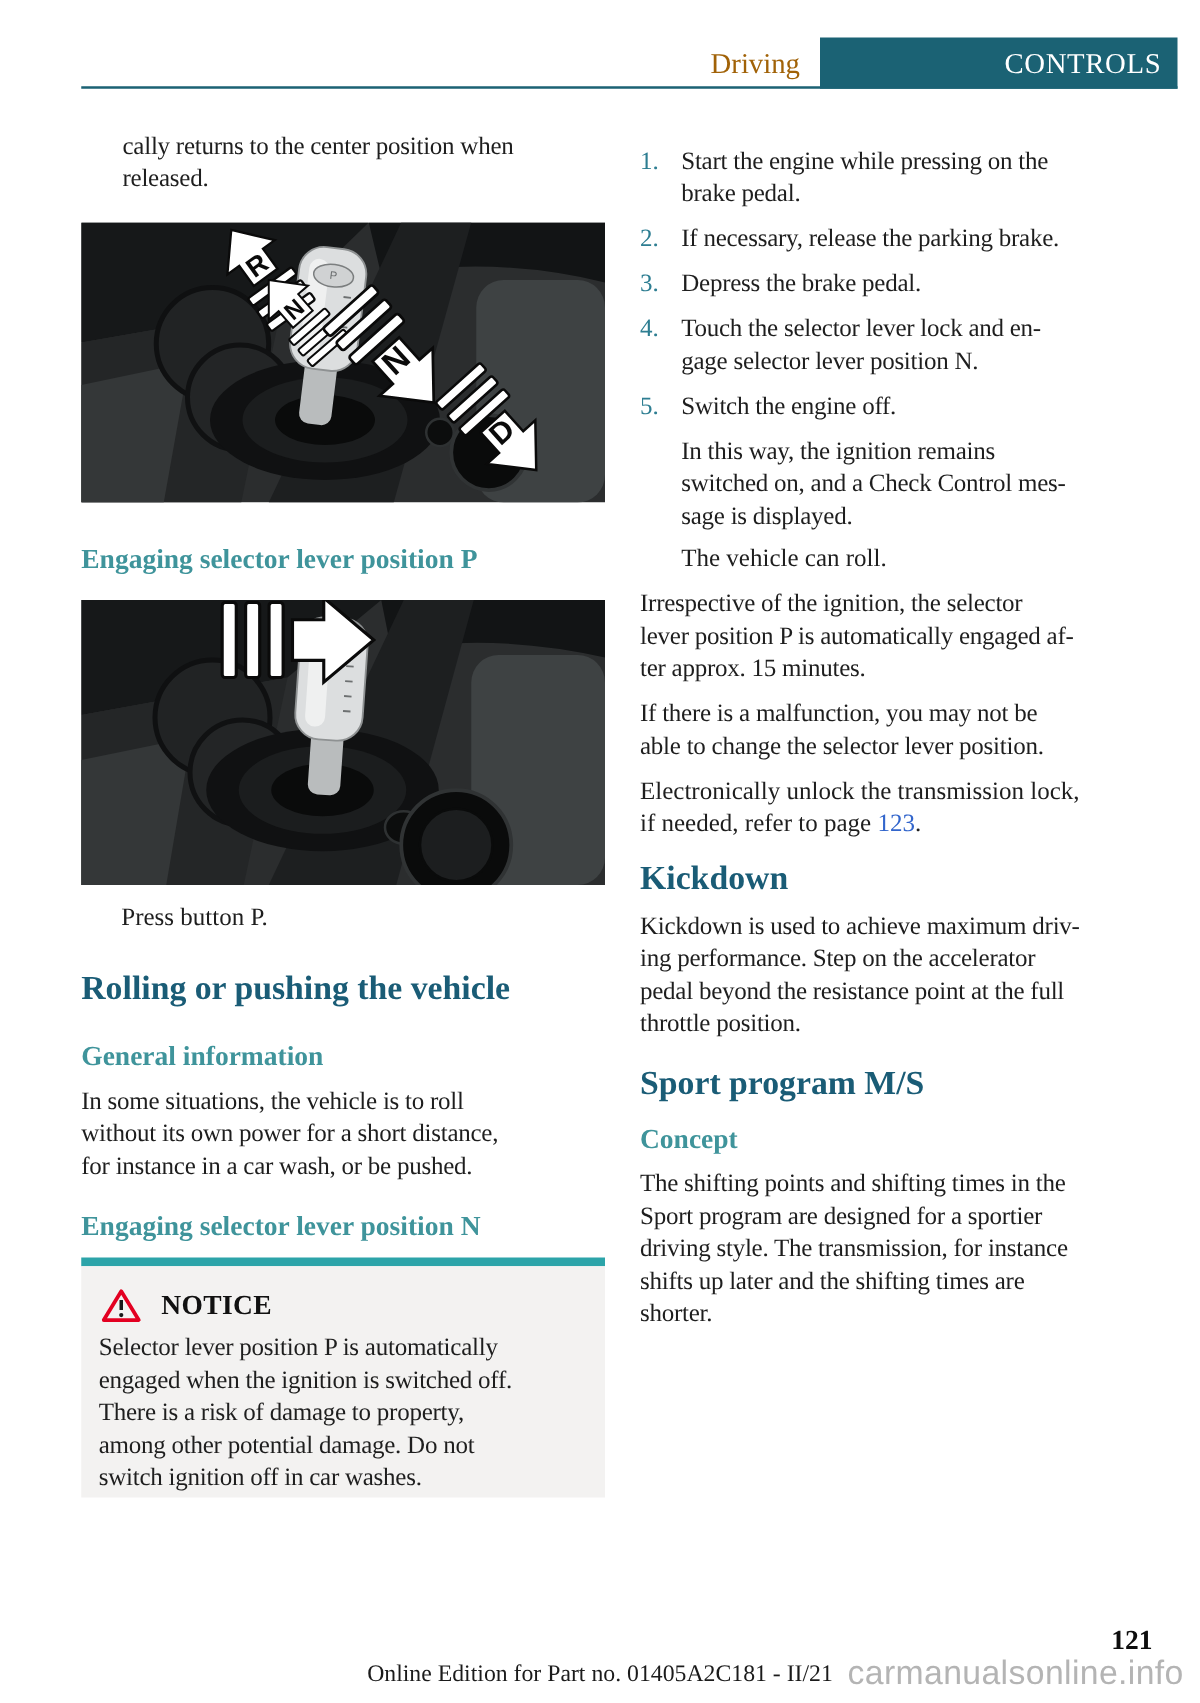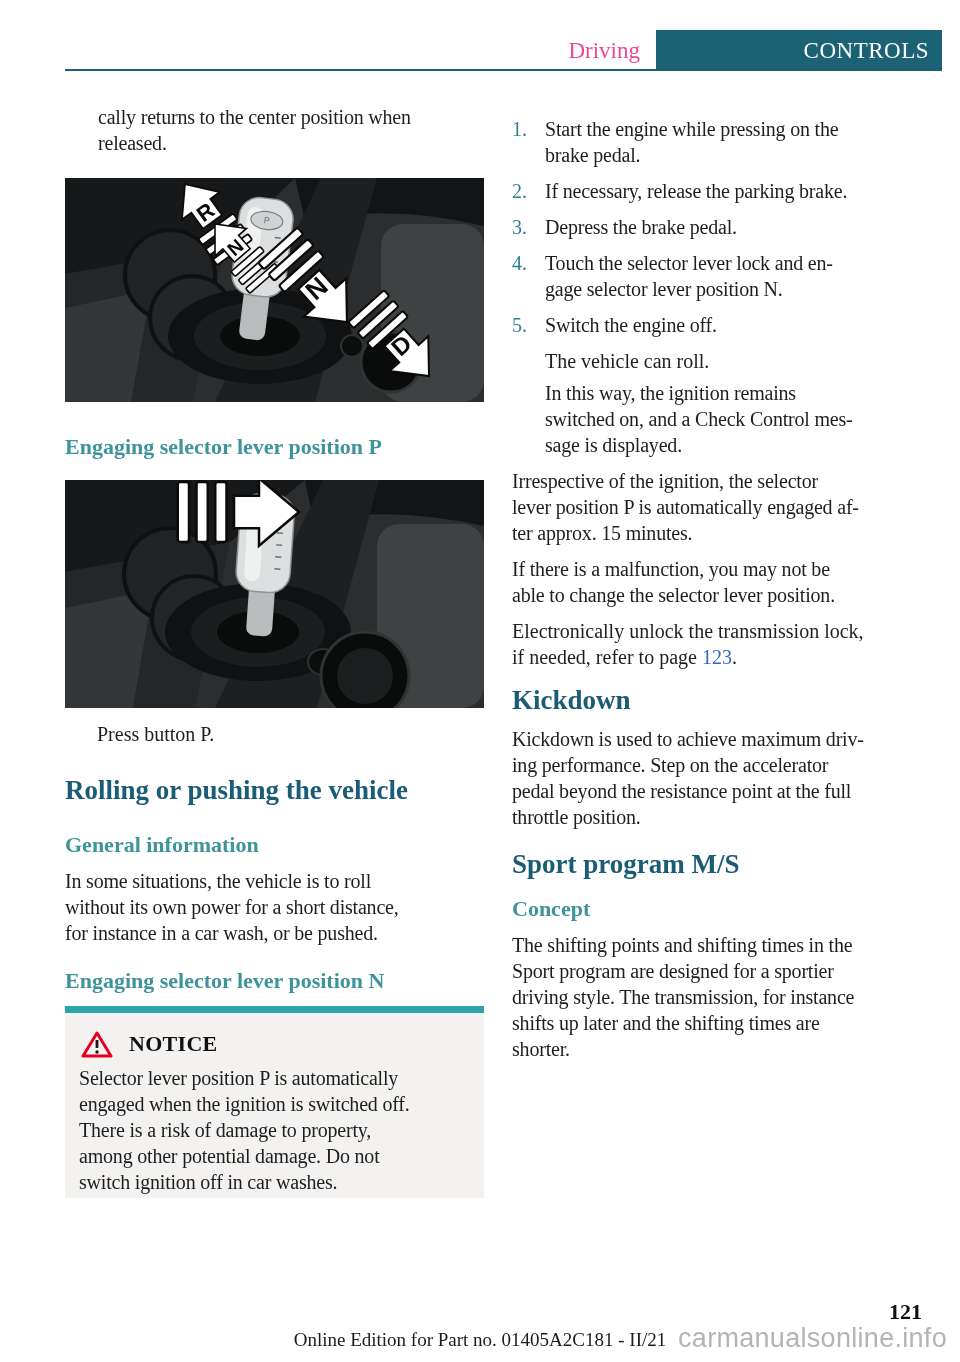--- a/index.html
+++ b/index.html
@@ -16,21 +16,21 @@
 
   
   .page-header {
     position: absolute;
     top: 30px; left: 65px;
     width: 877px; height: 41px;
     display: flex; align-items: center; justify-content: flex-end;
   }
   .header-section {
     font-size: 23px;
-    color: #ec4899;
+    color: #a16207;
     margin-right: 16px;
   }
   .header-chapter-box {
     width: 286px; height: 41px;
     background: #1B6274;
     color: #ffffff;
     display: flex; align-items: center; justify-content: flex-end;
     padding-right: 13px;
     font-size: 23px;
     letter-spacing: 0.5px;
@@ -295,24 +295,24 @@
     <div class="step">
       <span class="step-num">4.</span>
       <span class="body-text lines">Touch the selector lever lock and en-
 gage selector lever position N.</span>
     </div>
     <div class="step">
       <span class="step-num">5.</span>
       <span class="body-text lines">Switch the engine off.</span>
     </div>
 
-    <p class="body-text step-note2">The vehicle can roll.</p>
     <p class="body-text lines step-note1">In this way, the ignition remains
 switched on, and a Check Control mes-
 sage is displayed.</p>
+    <p class="body-text step-note2">The vehicle can roll.</p>
 
     <p class="body-text lines rpara">Irrespective of the ignition, the selector
 lever position P is automatically engaged af-
 ter approx. 15 minutes.</p>
 
     <p class="body-text lines rpara">If there is a malfunction, you may not be
 able to change the selector lever position.</p>
 
     <p class="body-text rpara"><span>Electronically unlock the transmission lock,</span><br><span>if needed, refer to page </span><a href="#" class="page-link">123</a><span>.</span></p>
 

